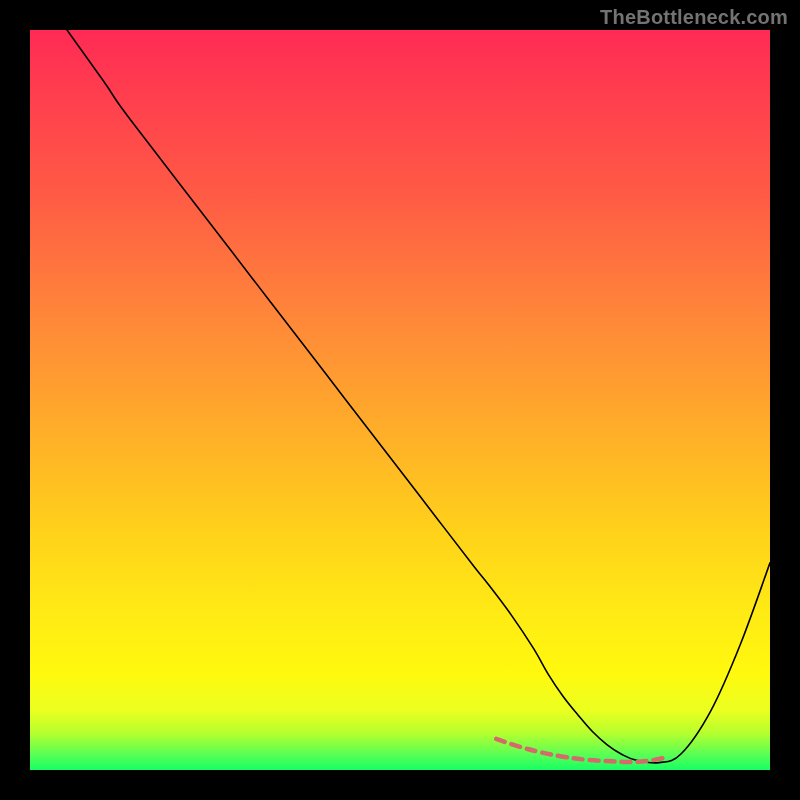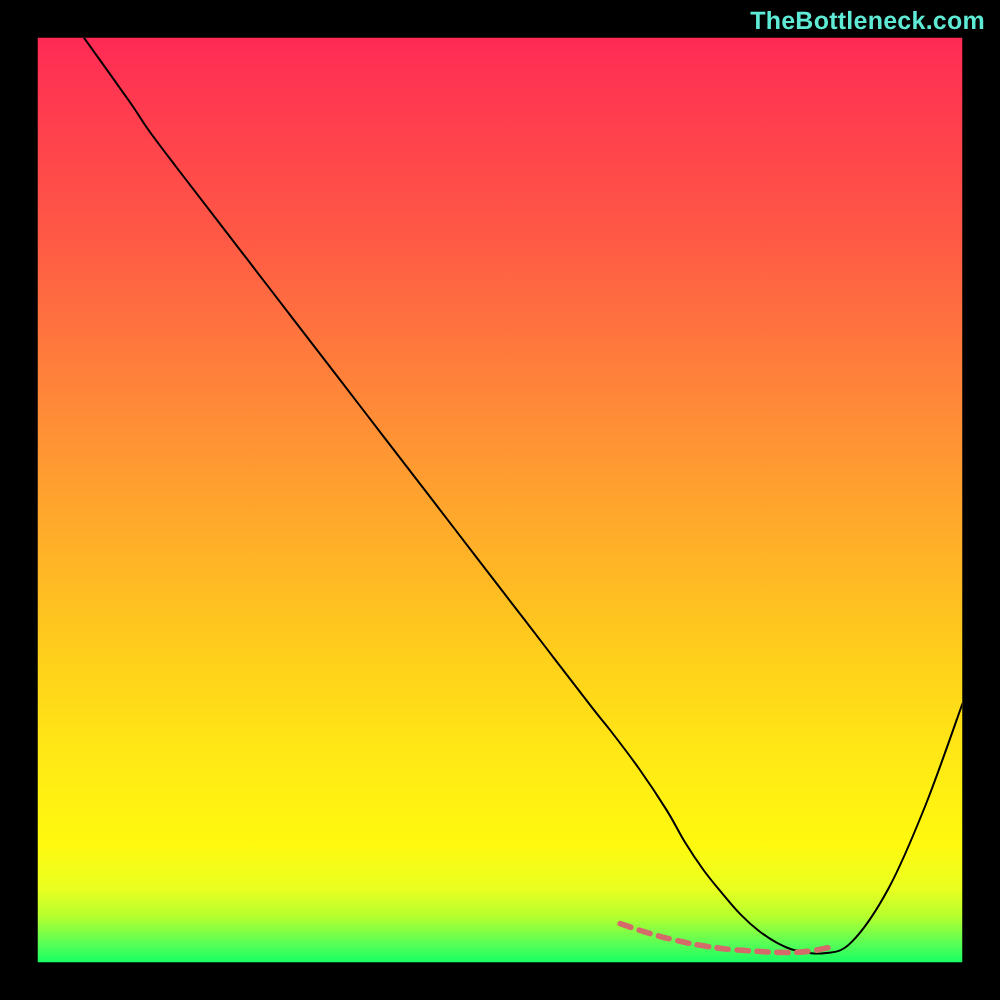--- a/index.html
+++ b/index.html
@@ -14,21 +14,21 @@
   .stage {
     position: relative;
     width: 800px;
     height: 800px;
     background: #000;
   }
   .watermark {
     position: absolute;
     top: 6px;
     right: 12px;
-    color: #5eead4;
+    color: #737373;
     font-size: 20px;
     font-weight: 600;
     letter-spacing: 0.2px;
     z-index: 5;
   }
   .plot-area {
     position: absolute;
     left: 30px;
     top: 30px;
     width: 740px;

